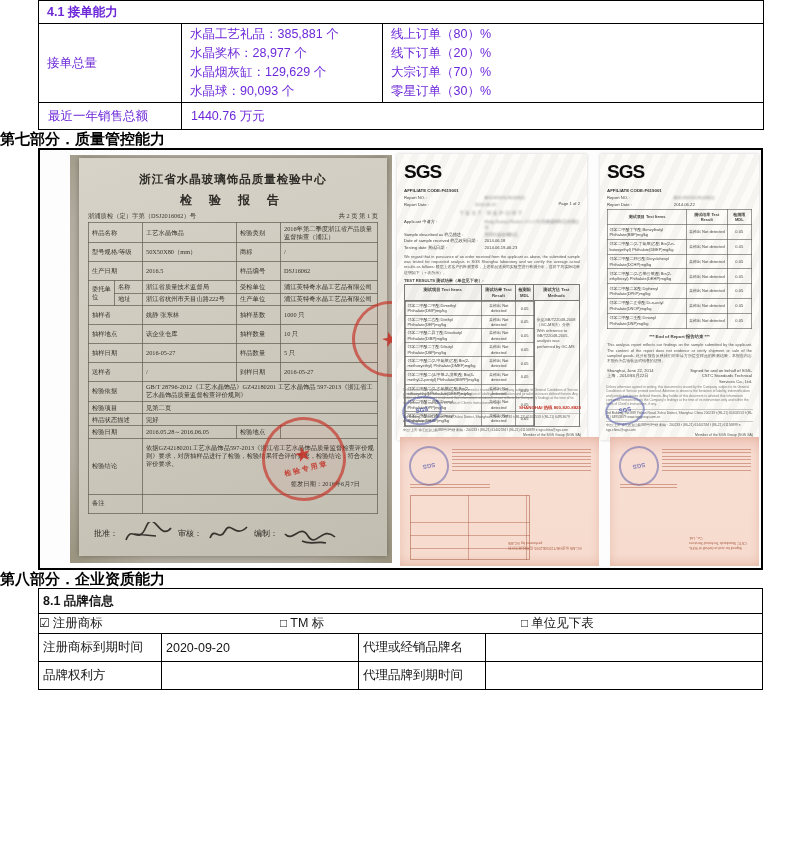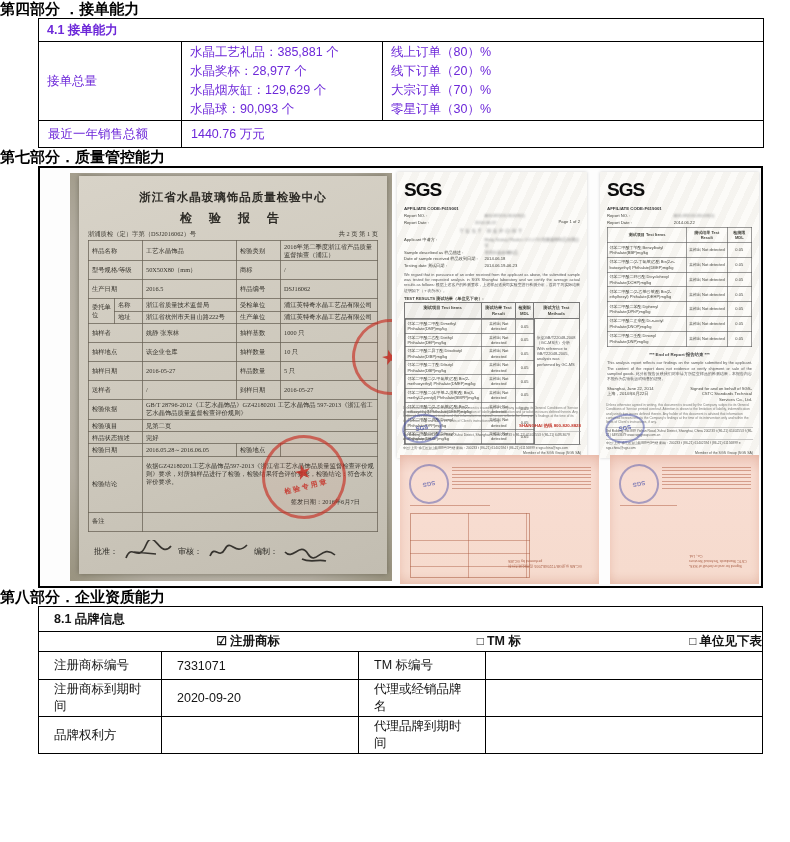--- a/index.html
+++ b/index.html
@@ -94,34 +94,33 @@
   .plines{position:absolute;background:repeating-linear-gradient(to bottom,rgba(0,0,0,0) 0 2.6px,rgba(178,94,68,.5) 2.6px 3.5px);}
   .pl-top{left:52px;top:9px;right:8px;height:25px;}
   .pl-low{left:10px;top:44px;right:55%;height:8px;}
   .ptable{position:absolute;left:10px;top:58px;width:118px;bottom:6px;border:1px solid rgba(172,92,66,.55);
     background:repeating-linear-gradient(to bottom,rgba(0,0,0,0) 0 12.5px,rgba(172,92,66,.45) 12.5px 13.3px),
                repeating-linear-gradient(to right,rgba(0,0,0,0) 0 57px,rgba(172,92,66,.45) 57px 57.8px);}
   .ptext{position:absolute;right:7px;bottom:16px;width:42%;font-size:3.6px;color:rgba(158,78,52,.85);text-align:right;line-height:1.4;}
 
   
   table.t8{margin-left:38px;width:725px;border-collapse:collapse;font-size:12.5px;table-layout:fixed;}
-  table.t8 td{border:1px solid #000;padding:1px 15px;vertical-align:middle;color:#151515;}
+  table.t8 td{border:1px solid #000;padding:1px 4px;vertical-align:middle;color:#151515;}
   table.t8 tr.hr td{font-weight:bold;height:22px;}
   table.t8 tr.ck td{height:16px;padding:1px 0;}
   .ckrow{display:flex;width:100%;}
-  .ckrow .ckc{flex:1;text-align:right;font-weight:bold;}
+  .ckrow .ckc{flex:1;text-align:left;}
   .ckbox{font-size:12px;margin-right:3px;}
   table.t8 tr.dr td{height:25px;}
 </style>
 </head>
 <body>
 
 <div class="page">
 
-  <h1 class="sec h4">第四部分 ．接单能力</h1>
 
   <table class="t4">
     <colgroup>
         <col style="width:143px">
         <col style="width:201px">
         <col style="width:381px">
       </colgroup>
     <tbody>
         <tr class="hr">
           <td colspan="3">4.1 接单能力</td>
@@ -506,26 +505,20 @@
     <tr class="ck">
           <td colspan="4">
       <div class="ckrow">
         <span class="ckc"><span class="ckbox">☑</span><span>注册商标</span></span>
         <span class="ckc"><span class="ckbox">□</span><span>TM 标</span></span>
         <span class="ckc"><span class="ckbox">□</span><span>单位见下表</span></span>
       </div>
     </td>
         </tr>
     <tr class="dr">
-          <td>注册商标编号</td>
-          <td>7331071</td>
-          <td>TM 标编号</td>
-          <td></td>
-        </tr>
-    <tr class="dr">
           <td>注册商标到期时间</td>
           <td>2020-09-20</td>
           <td>代理或经销品牌名</td>
           <td></td>
         </tr>
     <tr class="dr">
           <td>品牌权利方</td>
           <td></td>
           <td>代理品牌到期时间</td>
           <td></td>

